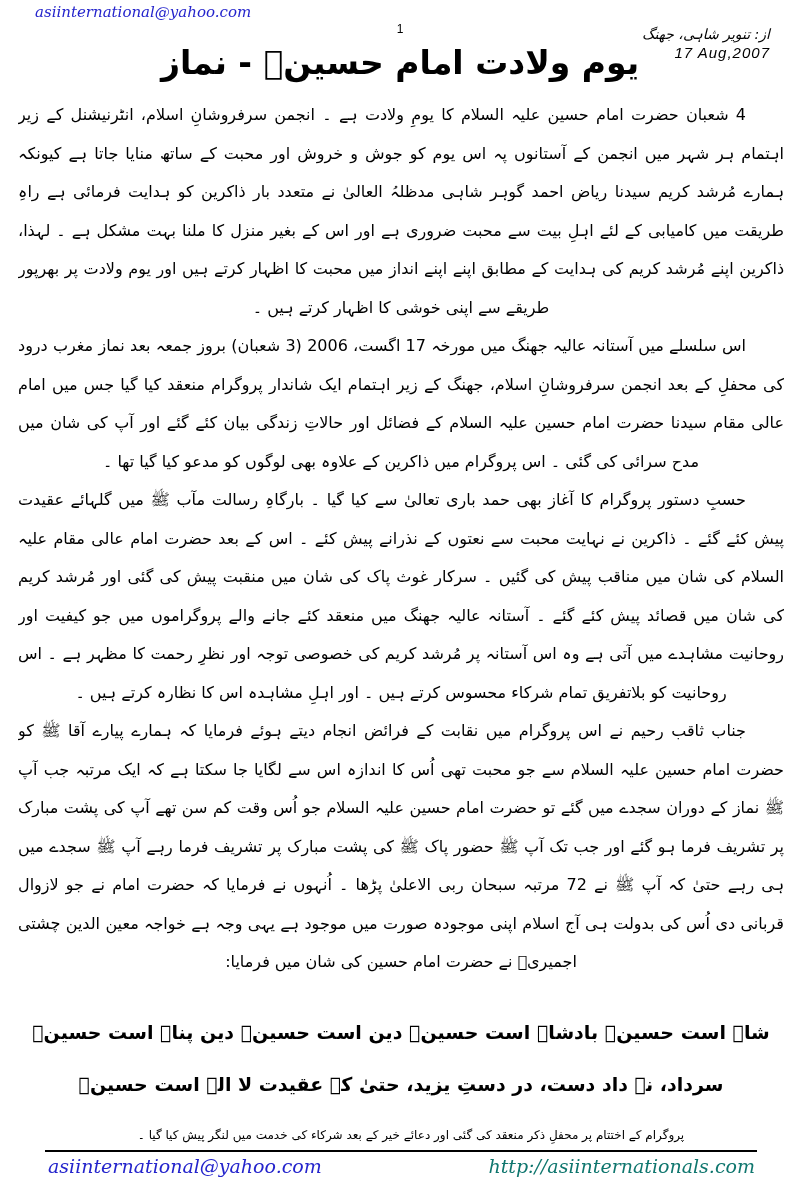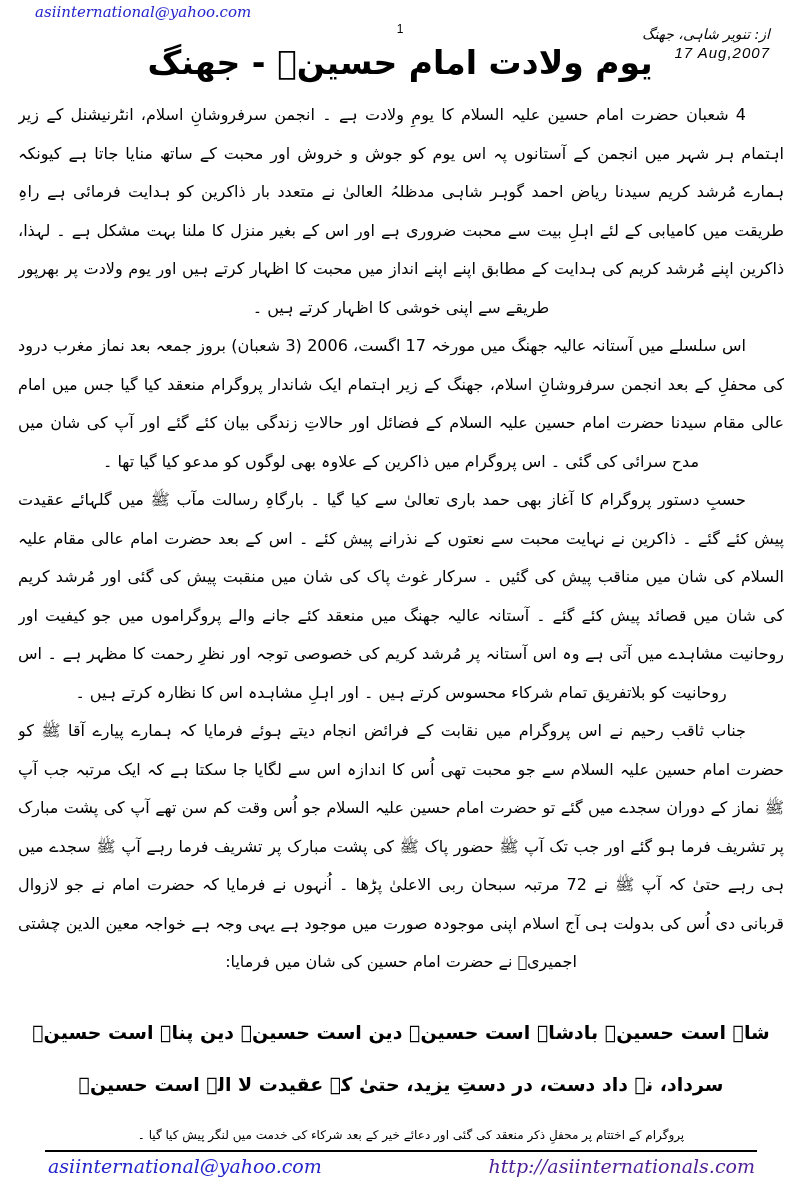--- a/index.html
+++ b/index.html
@@ -56,37 +56,37 @@
     border-top:2px solid #000;
   }
   .ftr-email {
     position:absolute; top:1155px; left:48px;
     font-family:"DejaVu Serif", serif; font-style:italic;
     font-size:19px; color:#2424cc;
   }
   .ftr-site {
     position:absolute; top:1155px; right:45px;
     font-family:"DejaVu Serif", serif; font-style:italic;
-    font-size:19px; color:#4c1d95;
+    font-size:19px; color:#0f766e;
   }
 </style>
 </head>
 <body>
 
 <div class="page">
 
   <div class="hdr-email">asiinternational@yahoo.com</div>
   <div class="page-num">1</div>
 
   <div class="byline-block">
     <div class="byline">از: تنویر شاہی، جھنگ</div>
     <div class="hdr-date">17 Aug,2007</div>
   </div>
 
-  <div class="doc-title">یوم ولادت امام حسینؑ - جھنگ</div>
+  <div class="doc-title">یوم ولادت امام حسینؑ - نماز</div>
 
   <div class="body-flow">
     <p class="body-para">4 شعبان حضرت امام حسین علیہ السلام کا یومِ ولادت ہے ۔ انجمن سرفروشانِ اسلام، انٹرنیشنل کے زیر اہتمام ہر شہر میں انجمن کے آستانوں پہ اس یوم کو جوش و خروش اور محبت کے ساتھ منایا جاتا ہے کیونکہ ہمارے مُرشد کریم سیدنا ریاض احمد گوہر شاہی مدظلہُ العالیٰ نے متعدد بار ذاکرین کو ہدایت فرمائی ہے راہِ طریقت میں کامیابی کے لئے اہلِ بیت سے محبت ضروری ہے اور اس کے بغیر منزل کا ملنا بہت مشکل ہے ۔ لہذا، ذاکرین اپنے مُرشد کریم کی ہدایت کے مطابق اپنے اپنے انداز میں محبت کا اظہار کرتے ہیں اور یوم ولادت پر بھرپور طریقے سے اپنی خوشی کا اظہار کرتے ہیں ۔</p>
     <p class="body-para">اس سلسلے میں آستانہ عالیہ جھنگ میں مورخہ 17 اگست، 2006 (3 شعبان) بروز جمعہ بعد نماز مغرب درود کی محفلِ کے بعد انجمن سرفروشانِ اسلام، جھنگ کے زیر اہتمام ایک شاندار پروگرام منعقد کیا گیا جس میں امام عالی مقام سیدنا حضرت امام حسین علیہ السلام کے فضائل اور حالاتِ زندگی بیان کئے گئے اور آپ کی شان میں مدح سرائی کی گئی ۔ اس پروگرام میں ذاکرین کے علاوہ بھی لوگوں کو مدعو کیا گیا تھا ۔</p>
     <p class="body-para">حسبِ دستور پروگرام کا آغاز بھی حمد باری تعالیٰ سے کیا گیا ۔ بارگاہِ رسالت مآب ﷺ میں گلہائے عقیدت پیش کئے گئے ۔ ذاکرین نے نہایت محبت سے نعتوں کے نذرانے پیش کئے ۔ اس کے بعد حضرت امام عالی مقام علیہ السلام کی شان میں مناقب پیش کی گئیں ۔ سرکار غوث پاک کی شان میں منقبت پیش کی گئی اور مُرشد کریم کی شان میں قصائد پیش کئے گئے ۔ آستانہ عالیہ جھنگ میں منعقد کئے جانے والے پروگراموں میں جو کیفیت اور روحانیت مشاہدے میں آتی ہے وہ اس آستانہ پر مُرشد کریم کی خصوصی توجہ اور نظرِ رحمت کا مظہر ہے ۔ اس روحانیت کو بلاتفریق تمام شرکاء محسوس کرتے ہیں ۔ اور اہلِ مشاہدہ اس کا نظارہ کرتے ہیں ۔</p>
     <p class="body-para">جناب ثاقب رحیم نے اس پروگرام میں نقابت کے فرائض انجام دیتے ہوئے فرمایا کہ ہمارے پیارے آقا ﷺ کو حضرت امام حسین علیہ السلام سے جو محبت تھی اُس کا اندازہ اس سے لگایا جا سکتا ہے کہ ایک مرتبہ جب آپ ﷺ نماز کے دوران سجدے میں گئے تو حضرت امام حسین علیہ السلام جو اُس وقت کم سن تھے آپ کی پشت مبارک پر تشریف فرما ہو گئے اور جب تک آپ ﷺ حضور پاک ﷺ کی پشت مبارک پر تشریف فرما رہے آپ ﷺ سجدے میں ہی رہے حتیٰ کہ آپ ﷺ نے 72 مرتبہ سبحان ربی الاعلیٰ پڑھا ۔ اُنہوں نے فرمایا کہ حضرت امام نے جو لازوال قربانی دی اُس کی بدولت ہی آج اسلام اپنی موجودہ صورت میں موجود ہے یہی وجہ ہے خواجہ معین الدین چشتی اجمیریؒ نے حضرت امام حسین کی شان میں فرمایا:</p>
 
     <div class="couplet">
       <div>شاہ است حسینؑ بادشاہ است حسینؑ دین است حسینؑ دین پناہ است حسینؑ</div>
       <div>سرداد، نہ داد دست، در دستِ یزید، حتیٰ کہ عقیدت لا الہ است حسینؑ</div>

